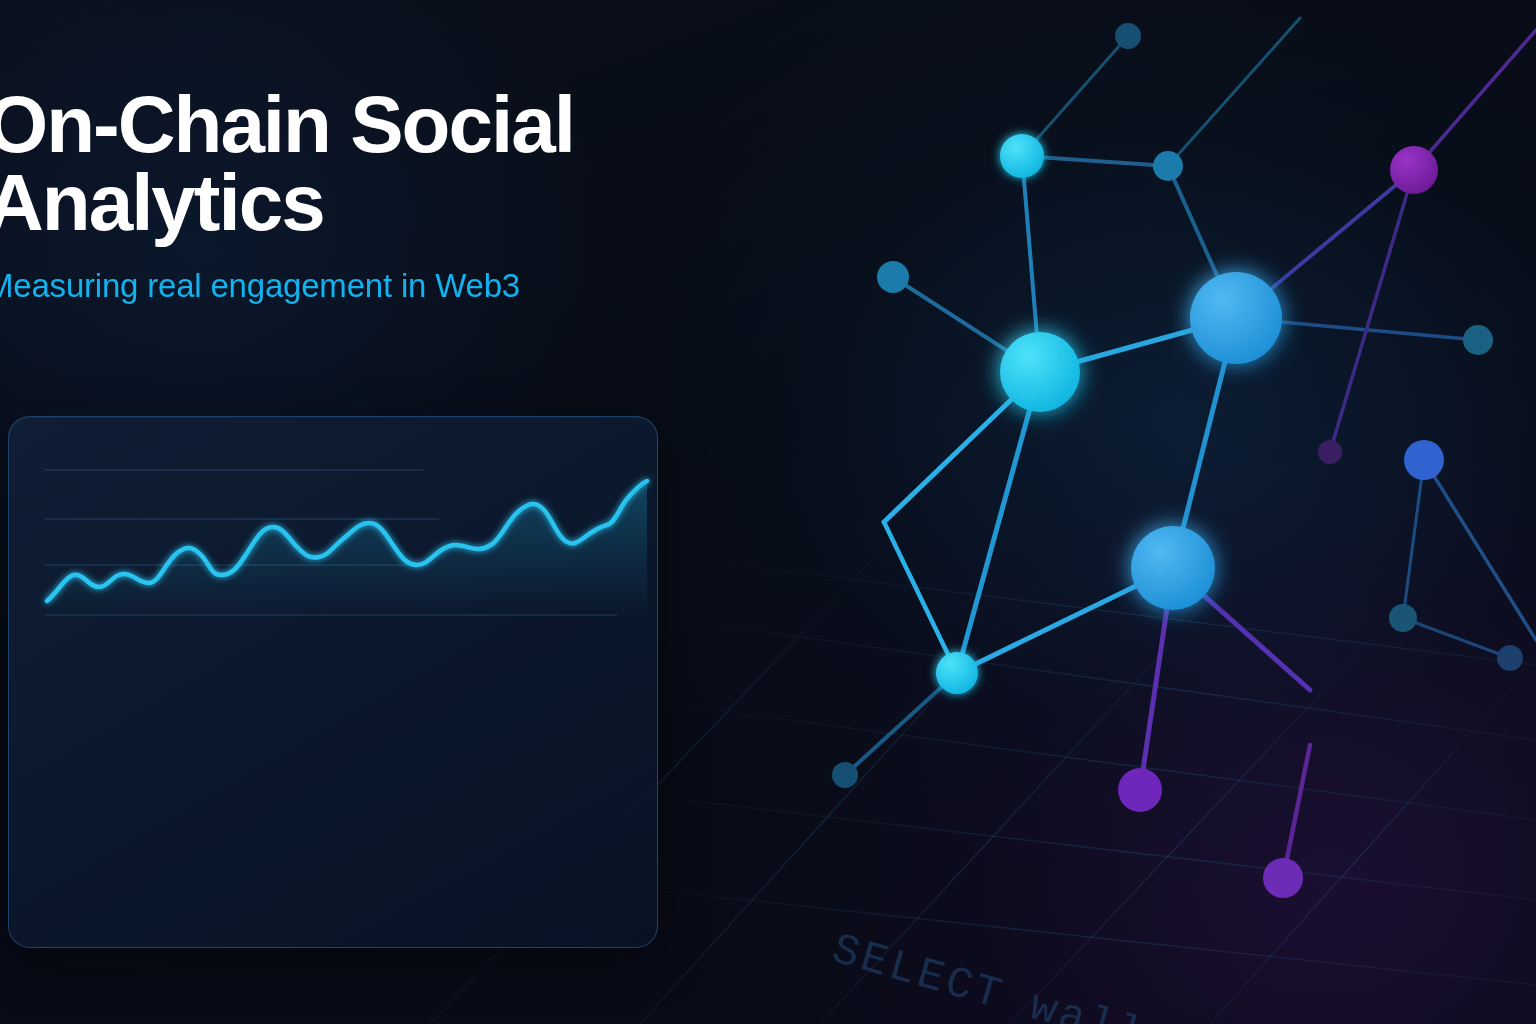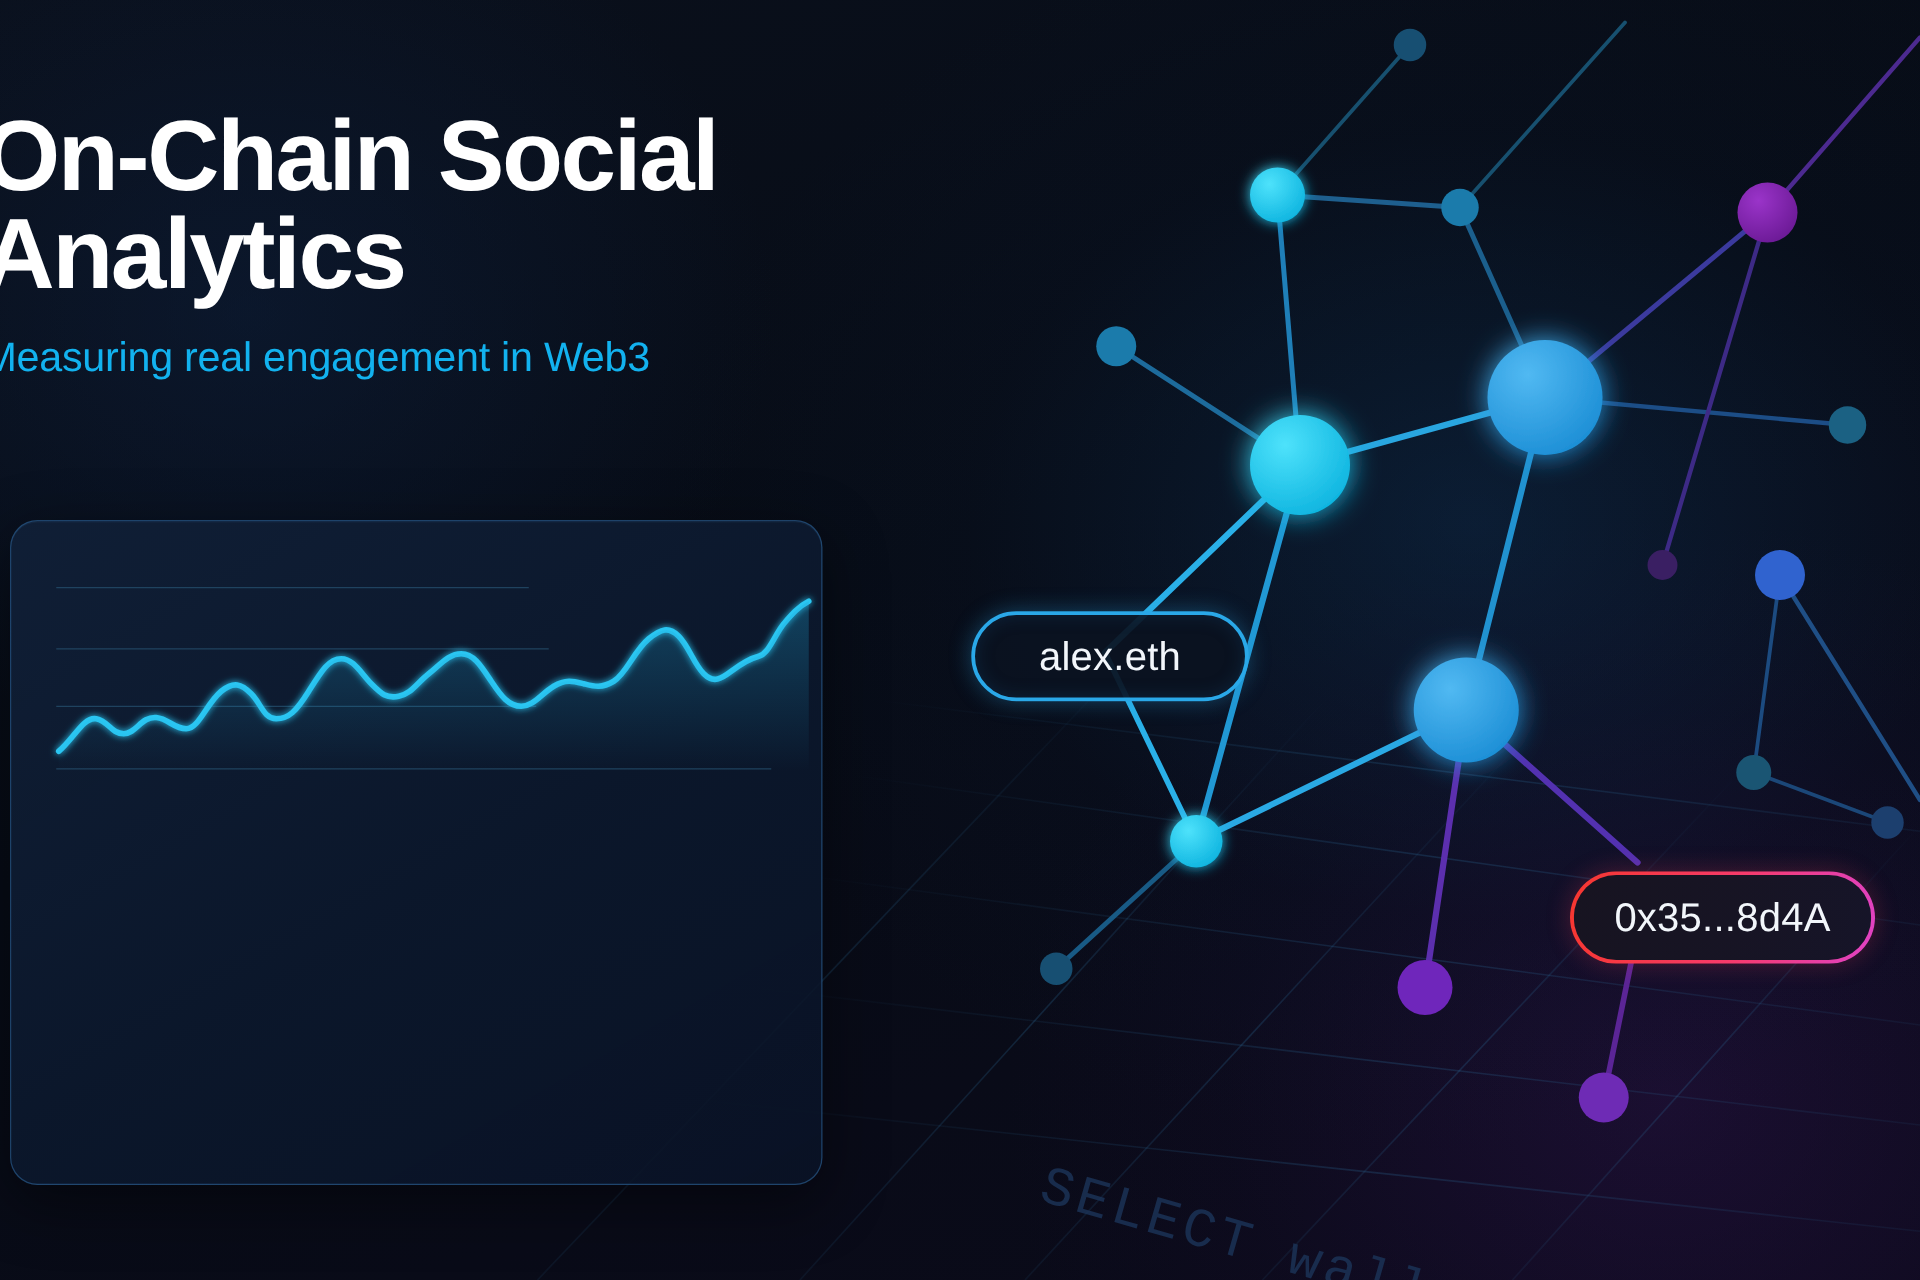--- a/index.html
+++ b/index.html
@@ -190,16 +190,14 @@
                C274 92 280 104 288 112 C296 120 300 124 310 122 C320 120 324 112 334 104
                C344 96 350 88 360 88 C370 88 376 98 384 110 C392 122 398 130 408 130
                C418 130 424 120 434 114 C444 108 450 110 458 112 C466 114 472 116 482 110
                C492 104 498 86 510 76 C520 68 526 66 534 74 C542 82 546 96 554 104
                C562 112 568 108 576 102 C584 96 590 92 598 90 C606 88 610 74 618 64
                C624 57 630 50 638 46 L638 182 L38 182 Z" fill="url(#areaFill)" stroke="none"></path>
     </svg>
 
   </div>
 
-  <div class="pill" id="pill-alex">alex.eth</div>
-  <div class="pill" id="pill-addr">0x35...8d4A</div>
 
 </div>
 
 </body></html>

